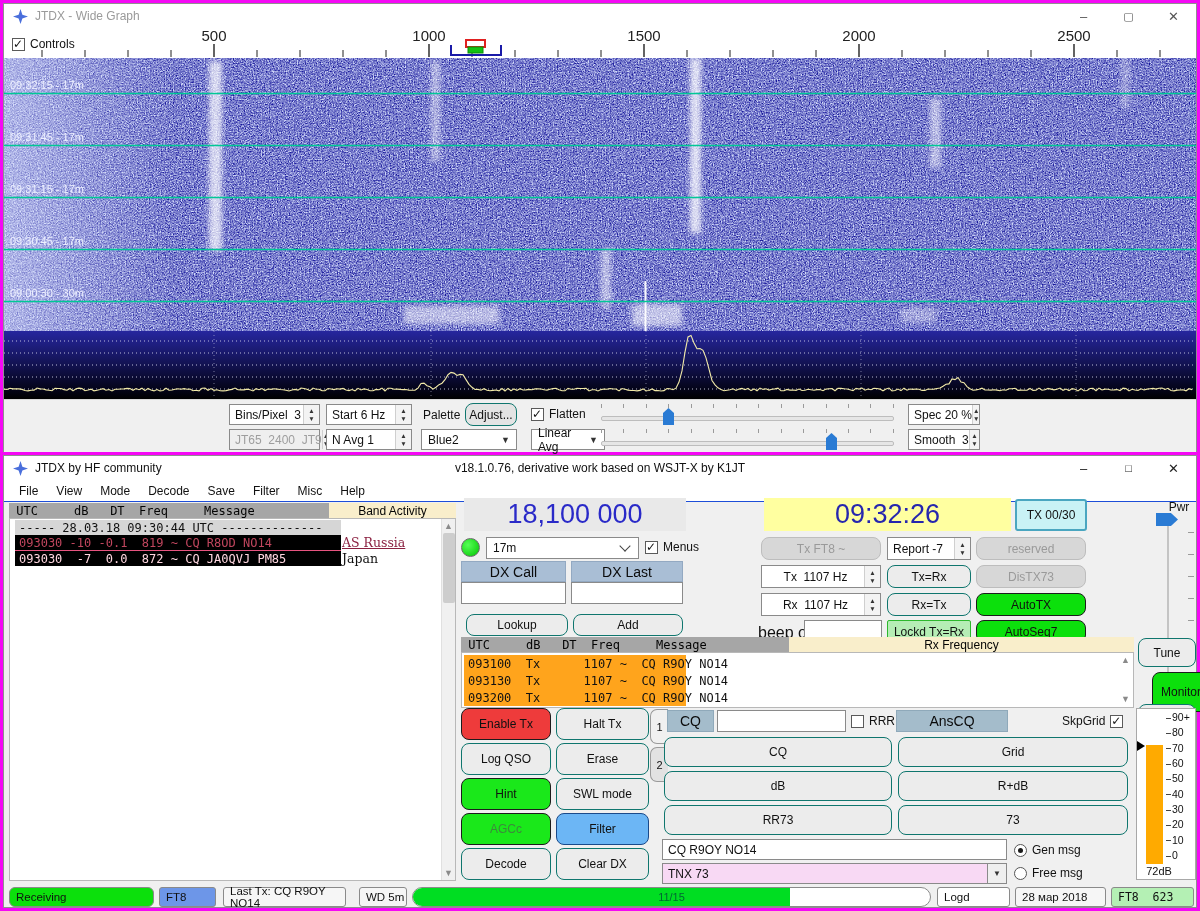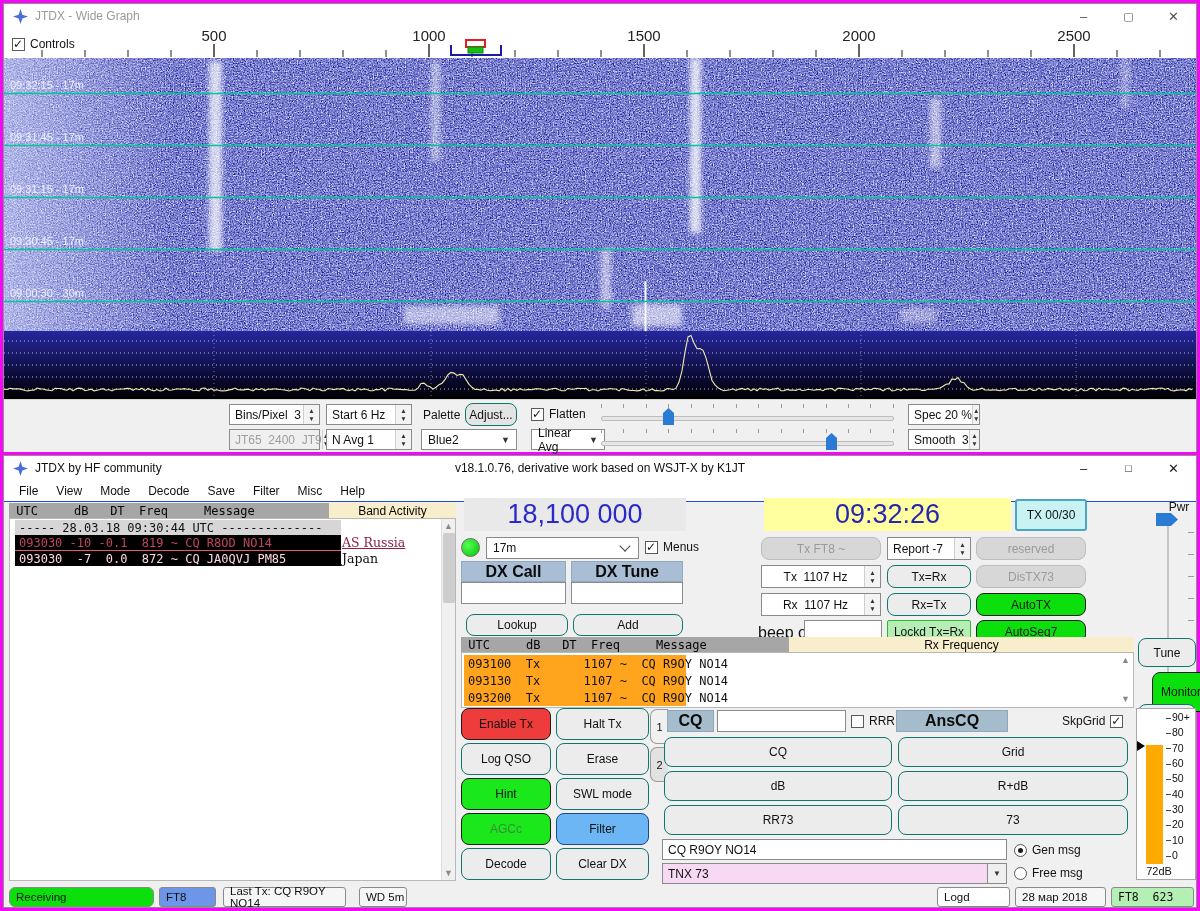--- a/index.html
+++ b/index.html
@@ -13,21 +13,21 @@
   .abs{position:absolute;box-sizing:border-box;}
   .window{position:absolute;background:#f0f0f0;border:1px solid #8f8f8f;box-sizing:border-box;}
   .titlebar{position:absolute;left:0;top:0;right:0;height:24px;background:#ffffff;display:flex;align-items:center;border-bottom:1px solid #ececec;}
   .titlebar .ticon{margin-left:9px;margin-right:7px;display:flex;}
   .wbtns{margin-left:auto;display:flex;height:100%;}
   .wbtn{width:45px;height:100%;display:flex;align-items:center;justify-content:center;color:#555;font-size:13px;}
   .mono{font-family:"DejaVu Sans Mono","Liberation Mono",monospace;white-space:pre;}
   .btn{position:absolute;display:flex;align-items:center;justify-content:center;background:#ececec;border:1px solid #0f766e;border-radius:8px;font-size:12px;color:#111;box-sizing:border-box;}
   .btn.rnd{border:1.5px solid #1c1c1c;border-radius:8px;}
   .btn.dis{background:#d7d7d7;color:#9a9a9a;border-color:#bdbdbd;}
-  .hdrblue{position:absolute;background:#a9bed5;display:flex;align-items:center;justify-content:center;font-size:16px;color:#0b0b0b;box-sizing:border-box;border:1px solid #93a9c2;font-weight:bold;}
+  .hdrblue{position:absolute;background:#a9bed5;display:flex;align-items:center;justify-content:center;font-size:14px;color:#0b0b0b;box-sizing:border-box;border:1px solid #93a9c2;}
   .field{position:absolute;background:#fff;border:1px solid #8a8a8a;box-sizing:border-box;font-size:12px;display:flex;align-items:center;padding-left:5px;}
   .spin{position:absolute;background:#fff;border:1px solid #8a8a8a;display:flex;align-items:stretch;box-sizing:border-box;font-size:12px;}
   .spin.dis{background:#efefef;color:#9e9e9e;}
   .spin .stxt{flex:1;display:flex;align-items:center;padding-left:5px;white-space:pre;}
   .spin .sarr{width:15px;border-left:1px solid #cfcfcf;background:#f3f3f3;display:flex;flex-direction:column;align-items:center;justify-content:center;}
   .spin .sarr i{font-style:normal;font-size:6.5px;line-height:7.5px;color:#333;}
   .combo{position:absolute;background:#fff;border:1px solid #8a8a8a;display:flex;align-items:center;box-sizing:border-box;font-size:12px;padding-left:6px;}
   .combo .carr{margin-left:auto;margin-right:6px;font-size:9px;color:#333;}
   .chev{width:7px;height:7px;border-right:1.6px solid #444;border-bottom:1.6px solid #444;transform:rotate(45deg);margin-left:auto;margin-right:9px;margin-top:-4px;}
   .cb{width:13px;height:13px;border:1px solid #5a5a5a;background:#fff;display:inline-block;position:relative;box-sizing:border-box;flex:none;}
@@ -367,21 +367,21 @@
   <div class="combo" style="left:482px;top:81px;width:153px;height:22px;">
     <span>17m</span>
       <span class="chev"></span>
   </div>
   <span class="lblrow" style="left:641px;top:84px;">
     <span class="cb checked"></span>
     <span>Menus</span>
   </span>
 
   <div class="hdrblue" style="left:457px;top:105px;width:105px;height:21px;">DX Call</div>
-  <div class="hdrblue" style="left:567px;top:105px;width:112px;height:21px;">DX Tune</div>
+  <div class="hdrblue" style="left:567px;top:105px;width:112px;height:21px;">DX Last</div>
   <div class="field" style="left:457px;top:126px;width:105px;height:22px;"></div>
   <div class="field" style="left:567px;top:126px;width:112px;height:22px;"></div>
   <div class="btn" style="left:462px;top:158px;width:102px;height:22px;">Lookup</div>
   <div class="btn" style="left:569px;top:158px;width:110px;height:22px;">Add</div>
 
   <div class="btn dis" style="left:757px;top:81px;width:120px;height:23px;">Tx FT8 ~</div>
   <div class="spin" style="left:883px;top:81px;width:84px;height:23px;">
     <span class="stxt">Report -7</span>
       <span class="sarr">
         <i>▲</i>
@@ -491,16 +491,20 @@
     </div>
     <div class="abs" style="left:9px;top:36px;width:17px;height:119px;background:#ffaa00;"></div>
     <div class="abs" style="left:0;top:32px;width:0;height:0;border-top:5px solid transparent;border-bottom:5px solid transparent;border-left:8px solid #000;"></div>
     <div class="abs" style="left:0;top:156px;width:44px;text-align:center;font-size:11px;">72dB</div>
   </div>
 
   <div class="sbar-box" style="left:5px;width:145px;background:#0ce00c;border-radius:6px;">Receiving</div>
   <div class="sbar-box" style="left:155px;width:57px;background:#6d96e8;">FT8</div>
   <div class="sbar-box" style="left:219px;width:123px;background:#f6f6f6;">Last Tx: CQ R9OY NO14</div>
   <div class="sbar-box" style="left:355px;width:48px;background:#f6f6f6;">WD 5m</div>
+  <div class="sbar-box" style="left:408px;width:519px;padding-left:0;border-radius:10px;overflow:hidden;background:#fff;position:absolute;">
+    <div id="progress-fill" style="position: absolute; left: 0px; top: 0px; bottom: 0px; background: rgb(0, 221, 34); width: 73%;"></div>
+    <span style="position:absolute;left:0;right:0;text-align:center;font-size:11px;color:#063;z-index:2;">11/15</span>
+  </div>
   <div class="sbar-box" style="left:933px;width:73px;background:#fff;">Logd</div>
   <div class="sbar-box" style="left:1011px;width:91px;background:#f6f6f6;">28 мар 2018</div>
   <div class="sbar-box mono" style="left:1107px;width:83px;background:#b4f0b4;">FT8  623</div>
 </div>
 
 </body></html>

